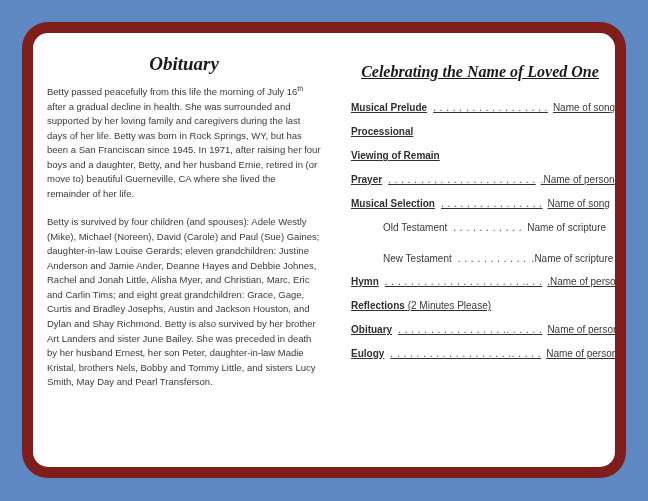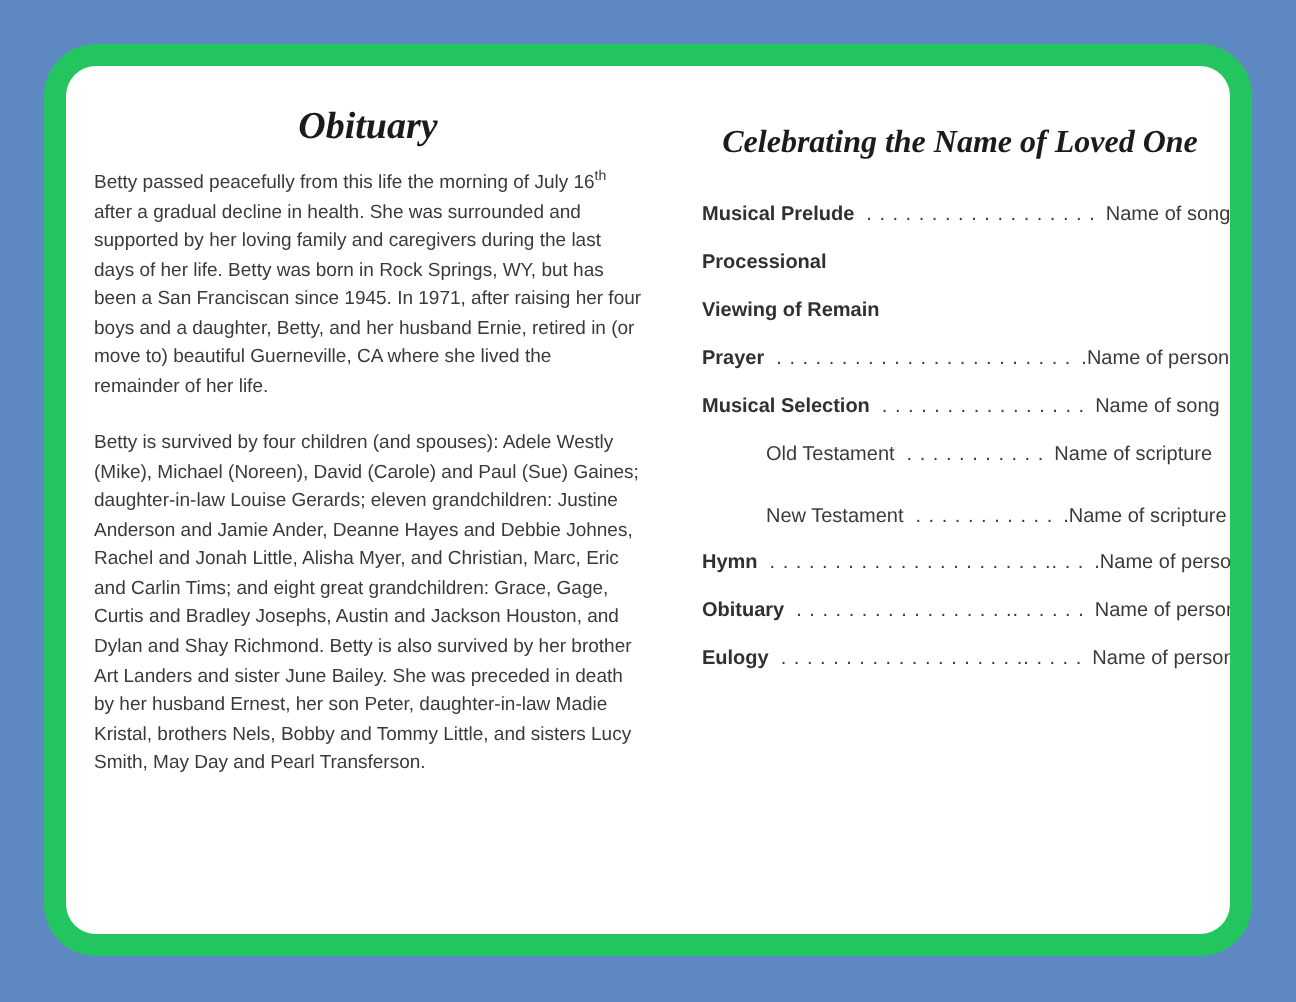--- a/index.html
+++ b/index.html
@@ -1,35 +1,35 @@
 <!DOCTYPE html>
 <html><head>
 <meta charset="utf-8">
 <style>
   * { margin:0; padding:0; box-sizing:border-box; }
   html,body { width:648px; height:501px; }
   body { font-family:"Liberation Sans", sans-serif; }
   .canvas { position:relative; width:648px; height:501px; background:#5d88c2; overflow:hidden; }
   .frame { position:absolute; left:22px; top:22px; width:604px; height:456px;
-           background:#22c55e; border-radius:26px; padding:11px; }
+           background:#7f1d1d; border-radius:26px; padding:11px; }
   .paper { width:100%; height:100%; background:#ffffff; border-radius:15px;
            position:relative; overflow:hidden; }
 
   
   .left-col { position:absolute; left:14px; top:20px; width:274px; }
   .page-title { font-family:"Liberation Serif", serif; font-style:italic; font-weight:bold;
                 color:#1b1b1b; text-align:center; }
   .left-title { font-size:19px; margin-bottom:10px; }
   .para { font-size:9.5px; line-height:1.53; color:#3a3a3a; margin-bottom:14px; text-align:left; }
   .para sup { font-size:7px; vertical-align:super; line-height:0; }
 
   
   .right-col { position:absolute; left:318px; top:30px; width:258px; }
-  .right-title { font-size:16px; margin-bottom:21px; }
-  .row { font-size:10px; line-height:11px; color:#303030; margin-bottom:13px; white-space:nowrap; }
+  .right-title { font-size:16px; margin-bottom:21px;text-decoration:underline; }
+  .row { font-size:10px; line-height:11px; color:#303030; margin-bottom:13px; white-space:nowrap;text-decoration:underline; }
   .lbl { font-weight:bold; }
   .dots { color:#3a3a3a; margin:0 5px 0 6px; letter-spacing:0.5px; }
   .val { color:#3a3a3a; }
   .note { color:#3a3a3a; font-weight:normal; }
   .sub-row { margin-left:32px; margin-bottom:20px; font-size:10px; line-height:11px;
              color:#3a3a3a; white-space:nowrap; }
   .sub-row.last { margin-bottom:12px; }
   .scripture-label-row { margin-bottom:3px; }
 </style>
 </head>
@@ -64,20 +64,21 @@
 
 
         <div class="sub-row"><span>Old Testament</span><span class="dots">. . . . . . . . . . .</span><span class="val">Name of scripture</span></div>
 
         <div class="sub-row last"><span>New Testament</span><span class="dots">. . . . . . . . . . .</span><span class="val">.Name of scripture</span></div>
 
 
 
         <div class="row"><span class="lbl">Hymn</span><span class="dots">. . . . . . . . . . . . . . . . . . . . . .. . .</span><span class="val">.Name of person</span></div>
 
+        <div class="row"><span class="lbl">Reflections</span>&nbsp;<span class="note">(2 Minutes Please)</span></div>
 
         <div class="row"><span class="lbl">Obituary</span><span class="dots">. . . . . . . . . . . . . . . . .. . . . . .</span><span class="val">Name of person</span></div>
 
         <div class="row"><span class="lbl">Eulogy</span><span class="dots">. . . . . . . . . . . . . . . . . . ..  . . . .</span><span class="val">Name of person</span></div>
 
       </div>
     </div>
   </div>
 </div>
 

